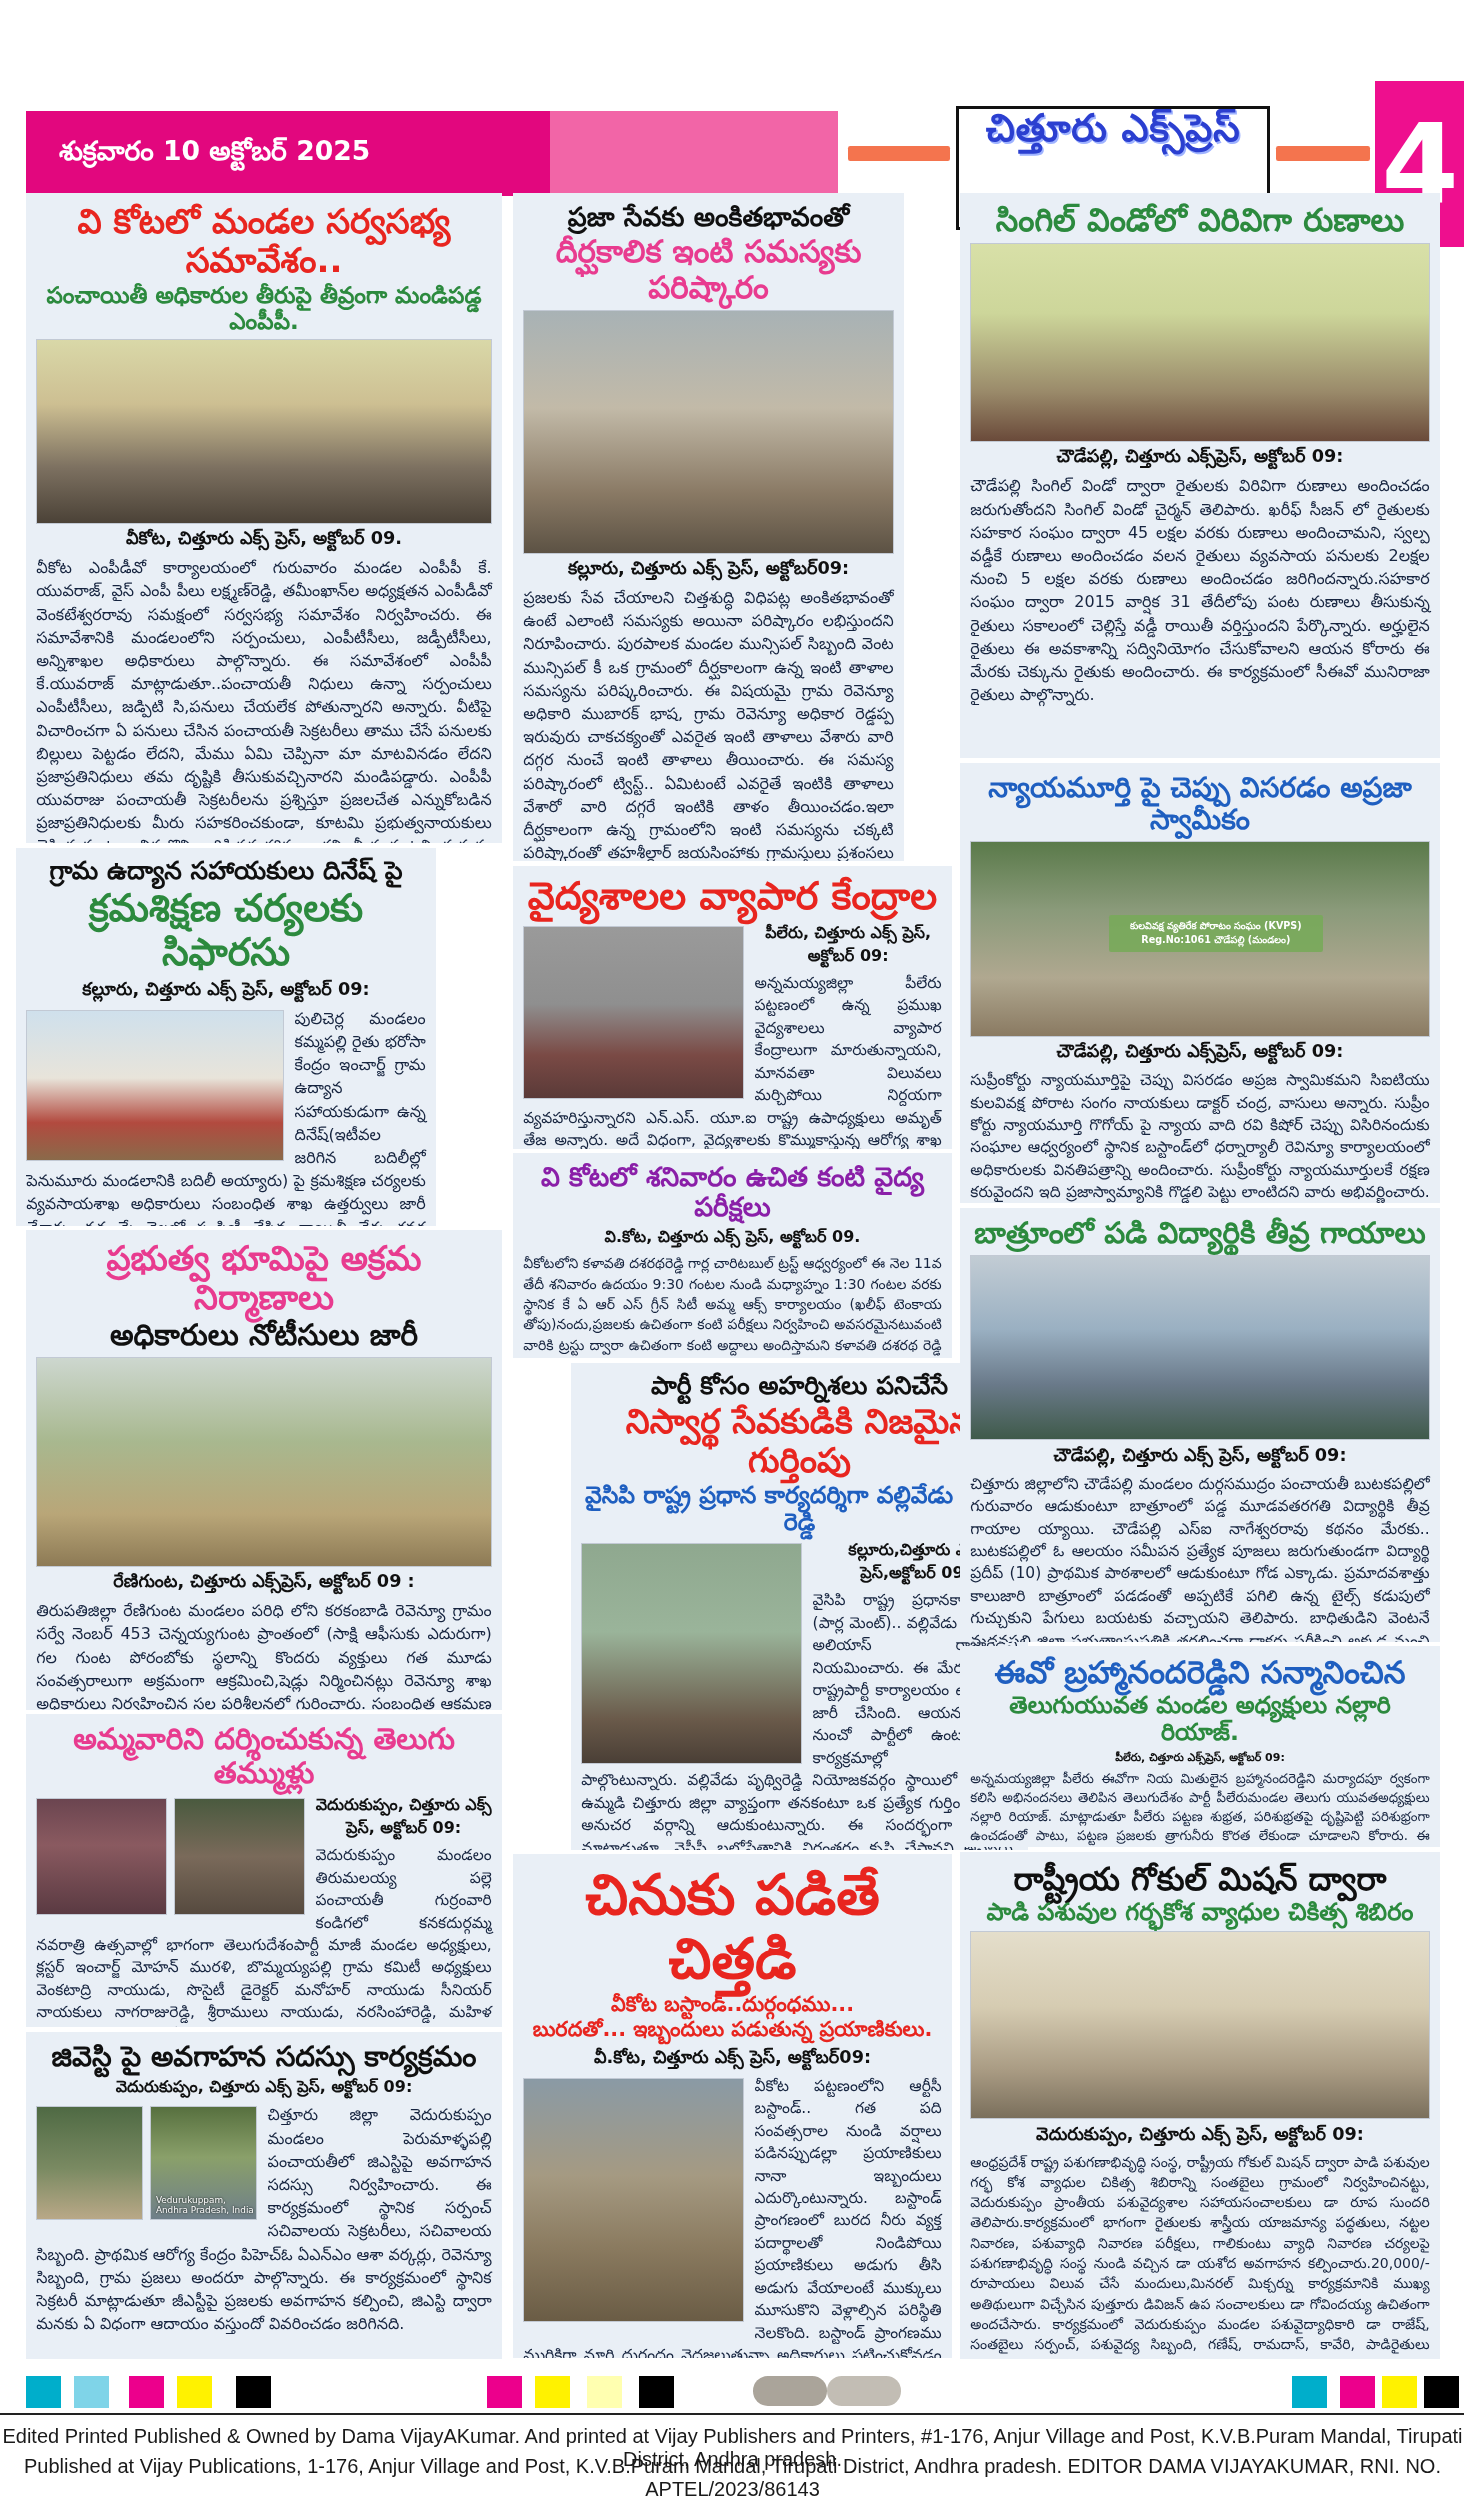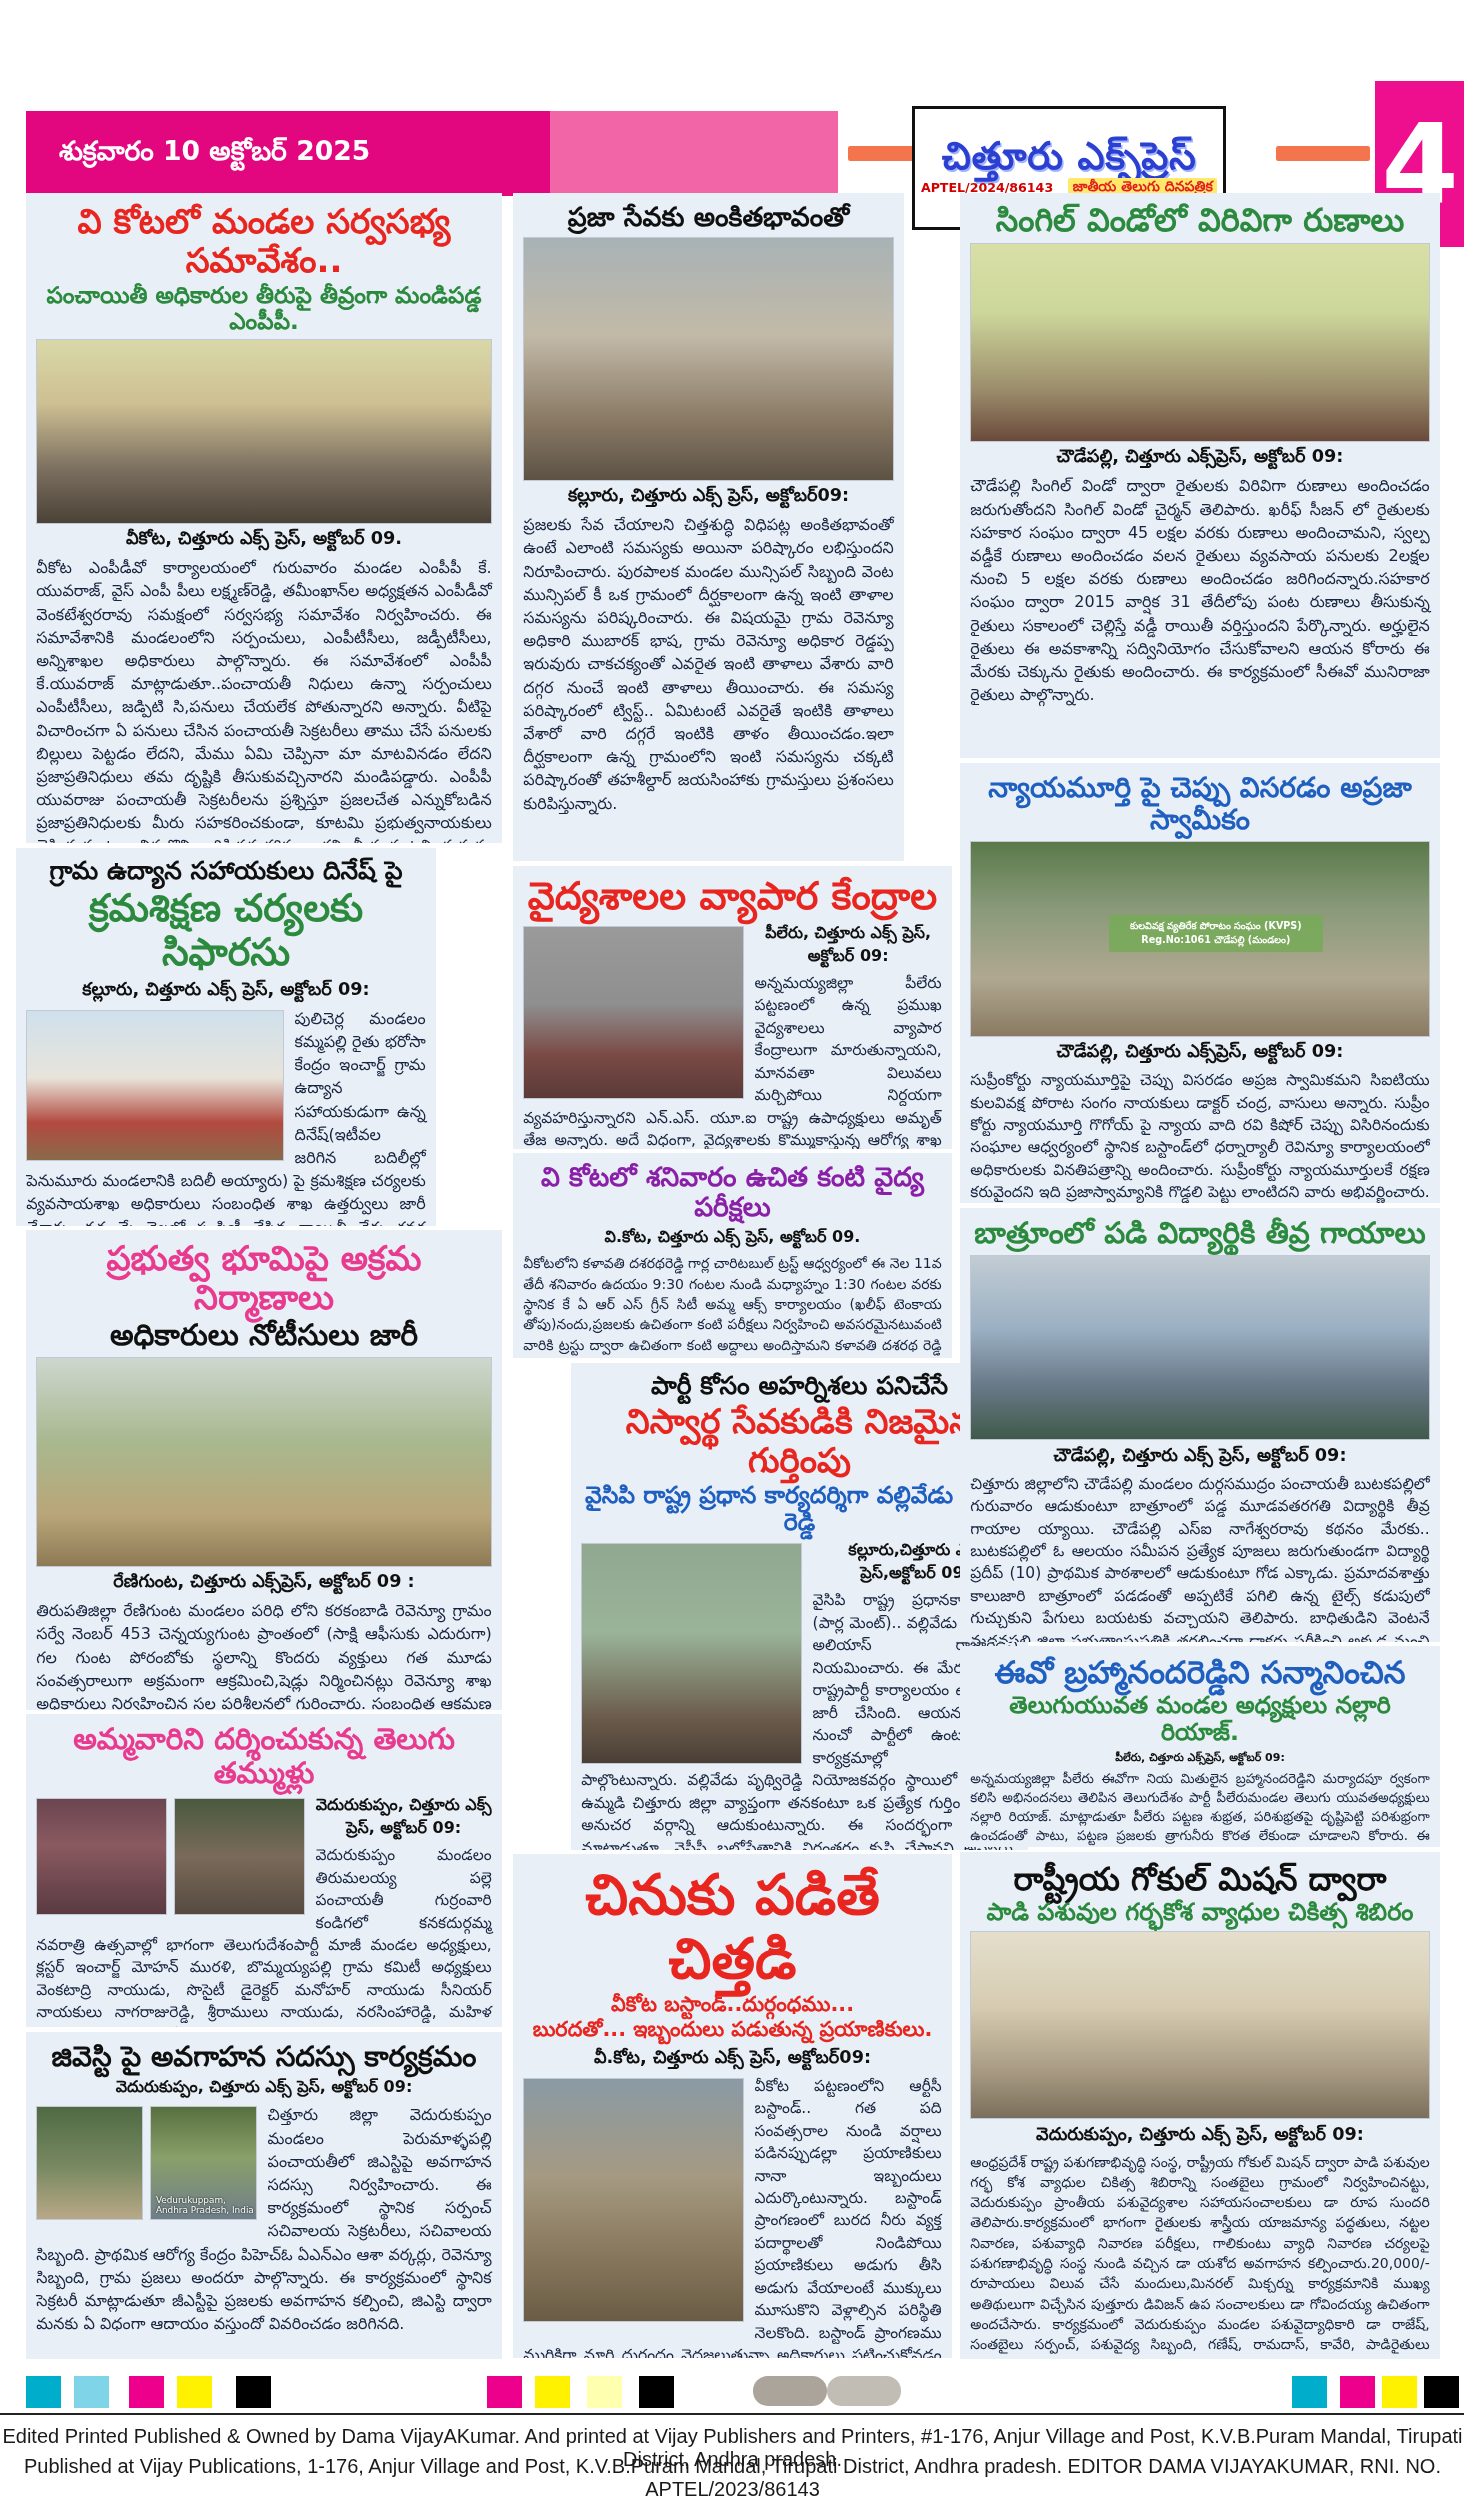--- a/index.html
+++ b/index.html
@@ -50,21 +50,21 @@
 
 <div id="page">
 
   <div class="date-band" style="left:26px;top:111px;width:524px;height:85px;background:#e2077e;font-size:26.6px;padding-left:33px;">
     <span>శుక్రవారం 10 అక్టోబర్ 2025</span>
   </div>
   <div class="date-band" style="left:550px;top:111px;width:288px;height:85px;background:#f265a7;"></div>
 
   <div class="dash" style="left:848px;top:146px;width:102px;"></div>
 
-  <div class="logo-box" style="left:912px;top:106px;width:314px;height:124px;">
+  <div class="logo-box" style="left:956px;top:106px;width:314px;height:124px;justify-content:space-between;">
     <span class="logo-title">చిత్తూరు ఎక్స్‌ప్రెస్</span>
     <div class="logo-sub">
       <span class="logo-reg">APTEL/2024/86143</span>
       <span class="logo-tag">జాతీయ తెలుగు దినపత్రిక</span>
     </div>
   </div>
 
   <div class="dash" style="left:1276px;top:146px;width:94px;"></div>
 
   <div class="pagenum-box" style="left:1375px;top:81px;width:90px;height:166px;">
@@ -121,20 +121,21 @@
           <span class="watermark">Vedurukuppam, Andhra Pradesh, India</span>
         </div>
       </div>
       <div class="body-text" style="font-size:16px;">చిత్తూరు జిల్లా వెదురుకుప్పం మండలం పెరుమాళ్ళపల్లి పంచాయతీలో జిఎస్టిపై అవగాహన సదస్సు నిర్వహించారు. ఈ కార్యక్రమంలో స్థానిక సర్పంచ్ సచివాలయ సెక్రటరీలు, సచివాలయ సిబ్బంది. ప్రాథమిక ఆరోగ్య కేంద్రం పిహెచ్ఓ ఏఎన్ఎం ఆశా వర్కర్లు, రెవెన్యూ సిబ్బంది, గ్రామ ప్రజలు అందరూ పాల్గొన్నారు. ఈ కార్యక్రమంలో స్థానిక సెక్రటరీ మాట్లాడుతూ జీఎస్టీపై ప్రజలకు అవగాహన కల్పించి, జిఎస్టి ద్వారా మనకు ఏ విధంగా ఆదాయం వస్తుందో వివరించడం జరిగినది.</div>
       <div class="clear"></div>
     </div>
   </div>
 
   <div class="panel" style="left:513px;top:193px;width:391px;height:668px;">
     <span class="kicker" style="font-size:26.6px;">ప్రజా సేవకు అంకితభావంతో</span>
+    <span class="h-pink" style="font-size:31px;">దీర్ఘకాలిక ఇంటి సమస్యకు పరిష్కారం</span>
     <div class="photo full" style="height:244px;background:linear-gradient(180deg,#a8b2b5 0%,#c2baa8 40%,#8a7a65 75%,#5c5244 100%);"></div>
     <span class="dateline">కల్లూరు, చిత్తూరు ఎక్స్ ప్రెస్, అక్టోబర్09:</span>
     <div class="body-text" style="font-size:16px;">ప్రజలకు సేవ చేయాలని చిత్తశుద్ధి విధిపట్ల అంకితభావంతో ఉంటే ఎలాంటి సమస్యకు అయినా పరిష్కారం లభిస్తుందని నిరూపించారు. పురపాలక మండల మున్సిపల్ సిబ్బంది వెంట మున్సిపల్ కీ ఒక గ్రామంలో దీర్ఘకాలంగా ఉన్న ఇంటి తాళాల సమస్యను పరిష్కరించారు. ఈ విషయమై గ్రామ రెవెన్యూ అధికారి ముబారక్ భాష, గ్రామ రెవెన్యూ అధికార రెడ్డప్ప ఇరువురు చాకచక్యంతో ఎవరైత ఇంటి తాళాలు వేశారు వారి దగ్గర నుంచే ఇంటి తాళాలు తీయించారు. ఈ సమస్య పరిష్కారంలో ట్విస్ట్.. ఏమిటంటే ఎవరైతే ఇంటికి తాళాలు వేశారో వారి దగ్గరే ఇంటికి తాళం తీయించడం.ఇలా దీర్ఘకాలంగా ఉన్న గ్రామంలోని ఇంటి సమస్యను చక్కటి పరిష్కారంతో తహశీల్దార్ జయసింహాకు గ్రామస్తులు ప్రశంసలు కురిపిస్తున్నారు.</div>
   </div>
 
   <div class="panel" style="left:513px;top:866px;width:439px;height:283px;">
     <span class="h-red" style="font-size:38px;">వైద్యశాలల వ్యాపార కేంద్రాల</span>
     <div>
       <div class="photo fleft" style="width:221px;height:173px;background:linear-gradient(180deg,#9a9a9a 0%,#8f8f8f 45%,#7a4a45 75%,#5a3a38 100%);"></div>
       <span class="dateline" style="font-size:16px;">పీలేరు, చిత్తూరు ఎక్స్ ప్రెస్, అక్టోబర్ 09:</span>

